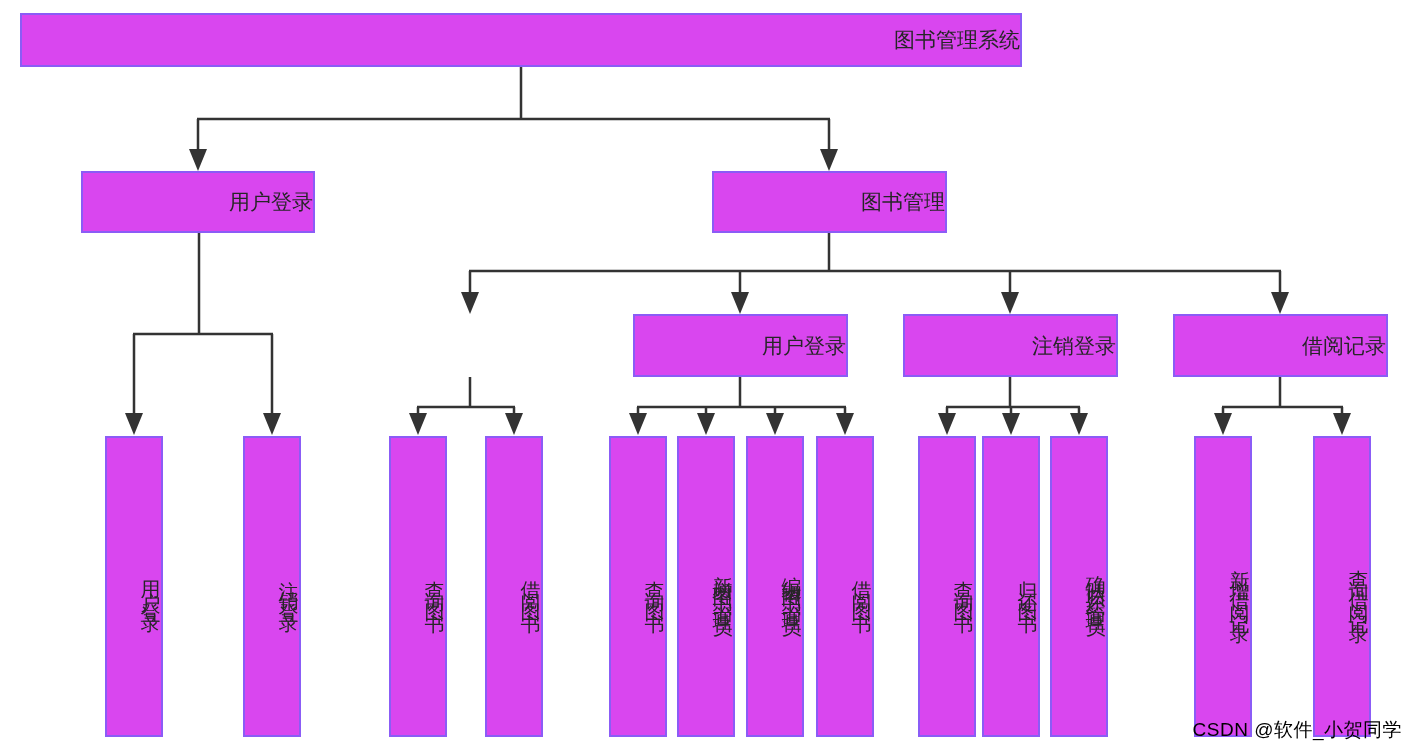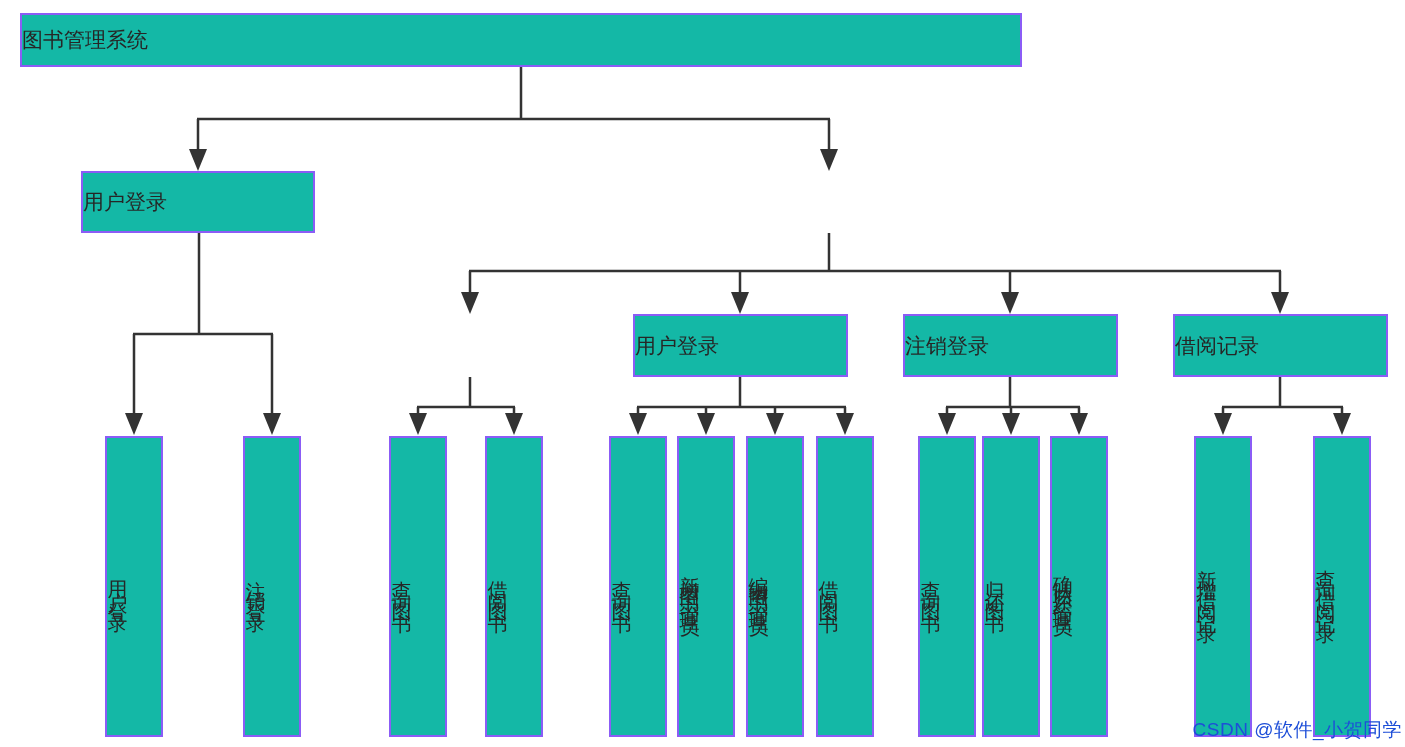--- a/index.html
+++ b/index.html
@@ -2,35 +2,35 @@
 <html><head>
 <meta charset="utf-8">
 <style>
   html,body { margin:0; padding:0; background:#ffffff; }
   .stage {
     position:relative; width:1405px; height:747px; background:#ffffff;
     font-family:"Liberation Sans", sans-serif; overflow:hidden;
   }
   svg.conn { position:absolute; left:0; top:0; width:1405px; height:747px; }
   .box {
-    position:absolute; box-sizing:border-box; background:#14b8a6;
+    position:absolute; box-sizing:border-box; background:#d946ef;
     border:2px solid #8b5cf6; color:#262626;
-    display:flex; align-items:center; justify-content:flex-start;
+    display:flex; align-items:center; justify-content:flex-end;
     text-align:center;
   }
   .top-box { border-width:2px; font-size:21px; }
   .hbox { font-size:21px; }
   .leaf { font-size:20px; }
   .vtxt {
     writing-mode:vertical-rl; text-orientation:mixed;
     letter-spacing:11px; line-height:1.05; white-space:nowrap;
   }
   .watermark {
     position:absolute; right:3px; bottom:4px; z-index:5;
-    font-size:19px; color:#1d4ed8; letter-spacing:0.5px;text-align:center;
+    font-size:19px; color:#000000; letter-spacing:0.5px;text-align:center;
   }
 </style>
 </head>
 <body>
 
 <div class="stage">
 
   <svg class="conn" viewBox="0 0 1405 747" fill="none" stroke="#333333" stroke-width="2.5">
 
     <g>
@@ -81,20 +81,23 @@
     </g>
   </svg>
 
   <div class="box top-box" style="left:20px;top:13px;width:1002px;height:54px">
     <span>图书管理系统</span>
   </div>
 
   <div class="box hbox" style="left:81px;top:171px;width:234px;height:62px">
     <span>用户登录</span>
   </div>
+  <div class="box hbox" style="left:712px;top:171px;width:235px;height:62px">
+    <span>图书管理</span>
+  </div>
 
   <div class="box hbox" style="left:633px;top:314px;width:215px;height:63px">
     <span>用户登录</span>
   </div>
   <div class="box hbox" style="left:903px;top:314px;width:215px;height:63px">
     <span>注销登录</span>
   </div>
   <div class="box hbox" style="left:1173px;top:314px;width:215px;height:63px">
     <span>借阅记录</span>
   </div>

